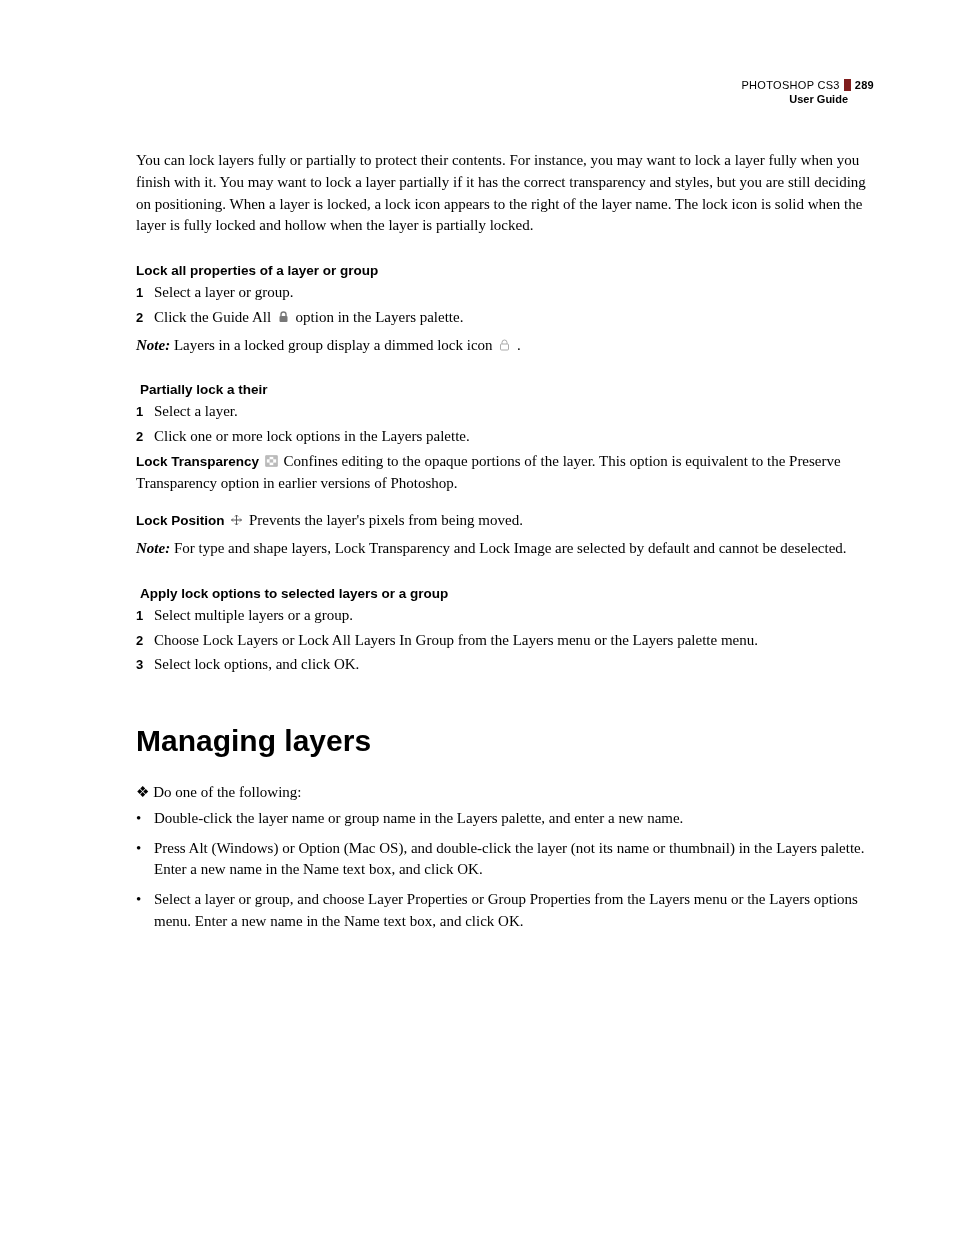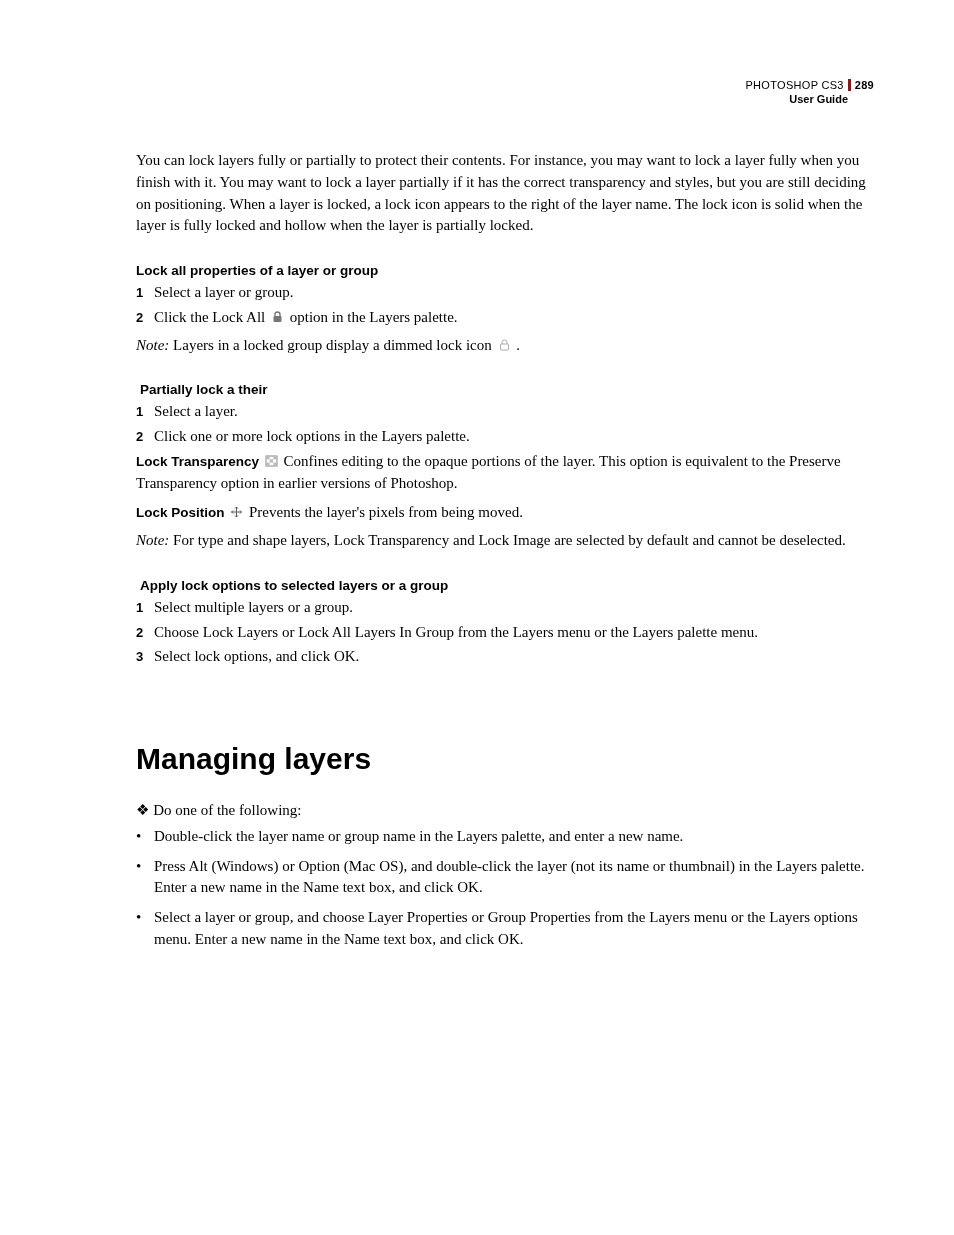--- a/index.html
+++ b/index.html
@@ -19,35 +19,35 @@
   .header {
     position: absolute;
     top: 78px;
     right: 80px;
     text-align: right;
     font-family: "Myriad Pro", "Helvetica Neue", Arial, sans-serif;
     font-size: 11px;
     line-height: 1.3;
   }
   .header .line1 { letter-spacing: 0.3px; }
-  .header .pnum { font-weight: 700; padding-left: 4px; border-left: 3px solid #7f1d1d; margin-left: 4px;}
+  .header .pnum { font-weight: 700; padding-left: 4px; border-left: 7px solid #7f1d1d; margin-left: 4px;}
   .header .line2 { font-weight: 700; padding-right: 26px; }
   .content { margin-top: 70px; }
   h2.section {
     font-family: "Myriad Pro", "Helvetica Neue", Arial, sans-serif;
     font-weight: 700;
     font-size: 17px;
     margin: 0 0 6px 0;
     color: #000;
   }
   h1.chapter {
     font-family: "Myriad Pro", "Helvetica Neue", Arial, sans-serif;
     font-weight: 700;
     font-size: 30px;
-    margin: 74px 0 24px 0;
+    margin: 48px 0 24px 0;
   }
   h3.sub {
     font-family: "Myriad Pro", "Helvetica Neue", Arial, sans-serif;
     font-weight: 700;
     font-size: 13.5px;
     margin: 26px 0 4px 0;
   }
   p.body {
     font-size: 15px;
     line-height: 1.45;
@@ -66,21 +66,21 @@
     font-size: 13px;
     width: 18px;
     flex: 0 0 18px;
     padding-top: 2px;
   }
   .note {
     font-size: 15px;
     line-height: 1.45;
     margin: 6px 0 0 0;
   }
-  .note .label { font-weight: 400; font-style: italic; }
+  .note .label { font-weight: 700; font-style: italic; }
   .note .text { }
   .runin {
     font-family: "Myriad Pro", "Helvetica Neue", Arial, sans-serif;
     font-weight: 700;
     font-size: 13.5px;
   }
   .icon {
     display: inline-block;
     width: 13px; height: 12px;
     vertical-align: -1px;
@@ -116,21 +116,21 @@
 
   <h3 class="sub">Lock all properties of a layer or group</h3>
   <div class="ol">
     <div class="item">
       <span class="num">1</span>
       <span>Select a layer or group.</span>
     </div>
     <div class="item">
       <span class="num">2</span>
       <span>
-        <span>Click the Lock All </span>
+        <span>Click the Guide All </span>
         <span class="icon">
           <svg viewBox="0 0 13 12">
                 <rect x="2.5" y="5" width="8" height="6" rx="1" fill="#777"></rect>
                 <path d="M4 5 V3.5 a2.5 2.5 0 0 1 5 0 V5" fill="none" stroke="#777" stroke-width="1.4"></path>
               </svg>
         </span>
         <span> option in the Layers palette.</span>
       </span>
     </div>
   </div>
@@ -161,21 +161,21 @@
             <rect x="1" y="1" width="3.6" height="3.3" fill="#bbb"></rect>
             <rect x="8.3" y="1" width="3.6" height="3.3" fill="#bbb"></rect>
             <rect x="4.6" y="4.3" width="3.6" height="3.3" fill="#bbb"></rect>
             <rect x="1" y="7.6" width="3.6" height="3.3" fill="#bbb"></rect>
             <rect x="8.3" y="7.6" width="3.6" height="3.3" fill="#bbb"></rect>
           </svg>
     </span><span>  Confines editing to the opaque portions of the layer. This option is equivalent to the Preserve Transparency option in earlier versions of Photoshop.</span>
   </p>
 
 
-  <p class="body" style="margin-top:8px">
+  <p class="body" style="margin-top:16px">
     <span class="runin">Lock Position</span>
     <span class="icon">
       <svg viewBox="0 0 13 12">
             <path d="M6.5 1 L6.5 11 M1.5 6 L11.5 6 M6.5 1 l-1.5 1.5 M6.5 1 l1.5 1.5 M6.5 11 l-1.5 -1.5 M6.5 11 l1.5 -1.5 M1.5 6 l1.5 -1.5 M1.5 6 l1.5 1.5 M11.5 6 l-1.5 -1.5 M11.5 6 l-1.5 1.5" stroke="#555" stroke-width="1" fill="none"></path>
           </svg>
     </span><span>  Prevents the layer's pixels from being moved.</span>
   </p>
 
   <p class="note">
     <span class="label">Note:</span><span class="text"> For type and shape layers, Lock Transparency and Lock Image are selected by default and cannot be deselected.</span>

